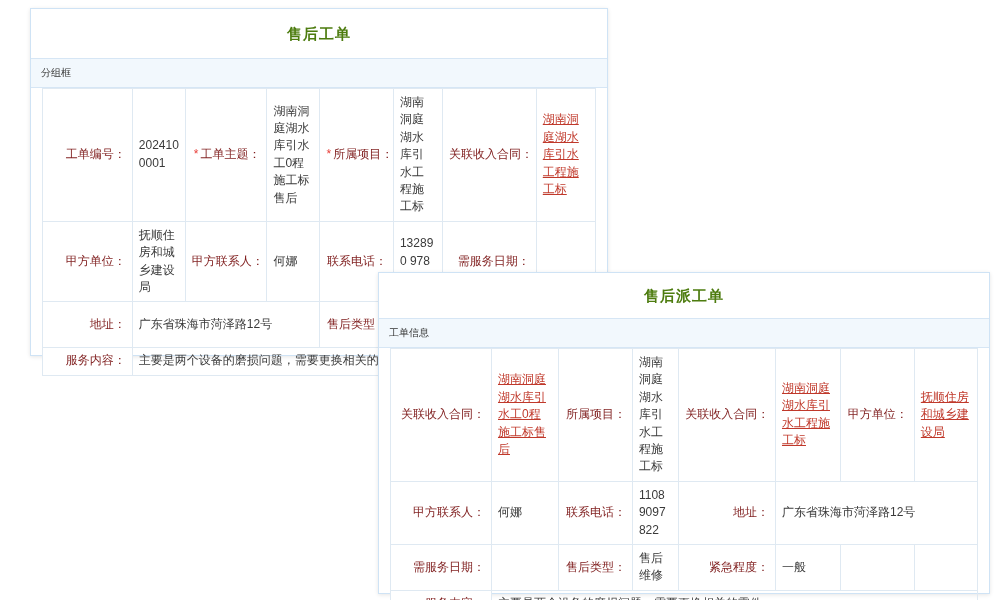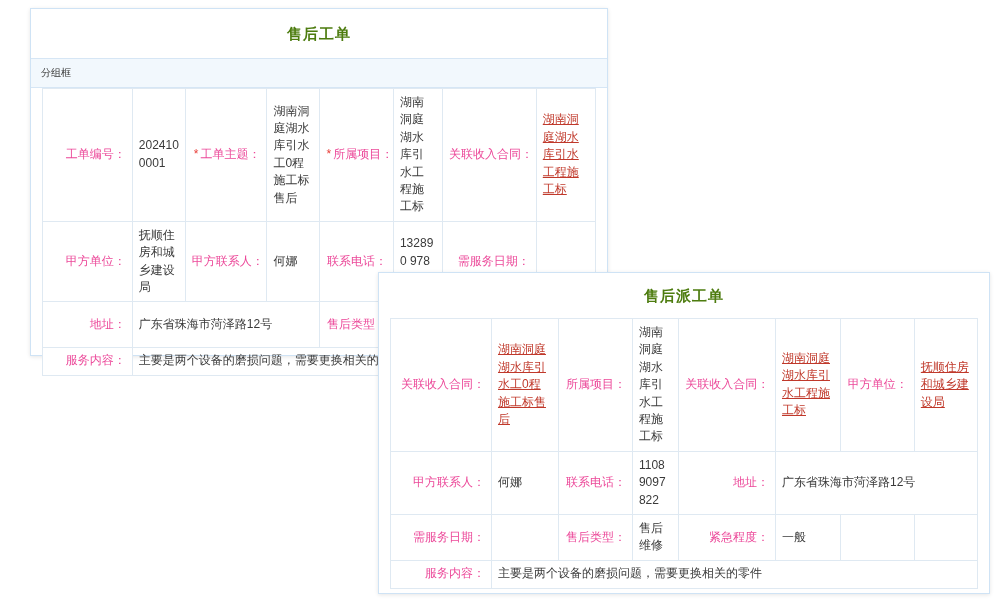--- a/index.html
+++ b/index.html
@@ -60,21 +60,21 @@
   .grid td {
     border: 1px solid #dfe9f2;
     padding: 5px 6px;
     vertical-align: middle;
     font-size: 12px;
     line-height: 1.45;
     word-break: break-all;
   }
   .lbl {
     text-align: right;
-    color: #ec4899;
+    color: #7f1d1d;
     background: #ffffff;
     white-space: nowrap;
   }
   .val {
     text-align: left;
     color: #3a3a3a;
   }
   .req::before {
     content: "*";
     color: #e8403a;
@@ -154,20 +154,21 @@
     <tr class="full-note">
       <td class="lbl">服务内容：</td>
       <td class="val" colspan="7">主要是两个设备的磨损问题，需要更换相关的零件</td>
     </tr>
   </tbody>
     </table>
 </div>
 
 <div class="panel" id="panel-front">
   <div class="panel-title">售后派工单</div>
+  <div class="group-bar">工单信息</div>
 
   <table class="grid">
     <colgroup>
       <col style="width:96px">
         <col style="width:64px">
       <col style="width:70px">
         <col style="width:44px">
       <col style="width:92px">
         <col style="width:62px">
       <col style="width:70px">

